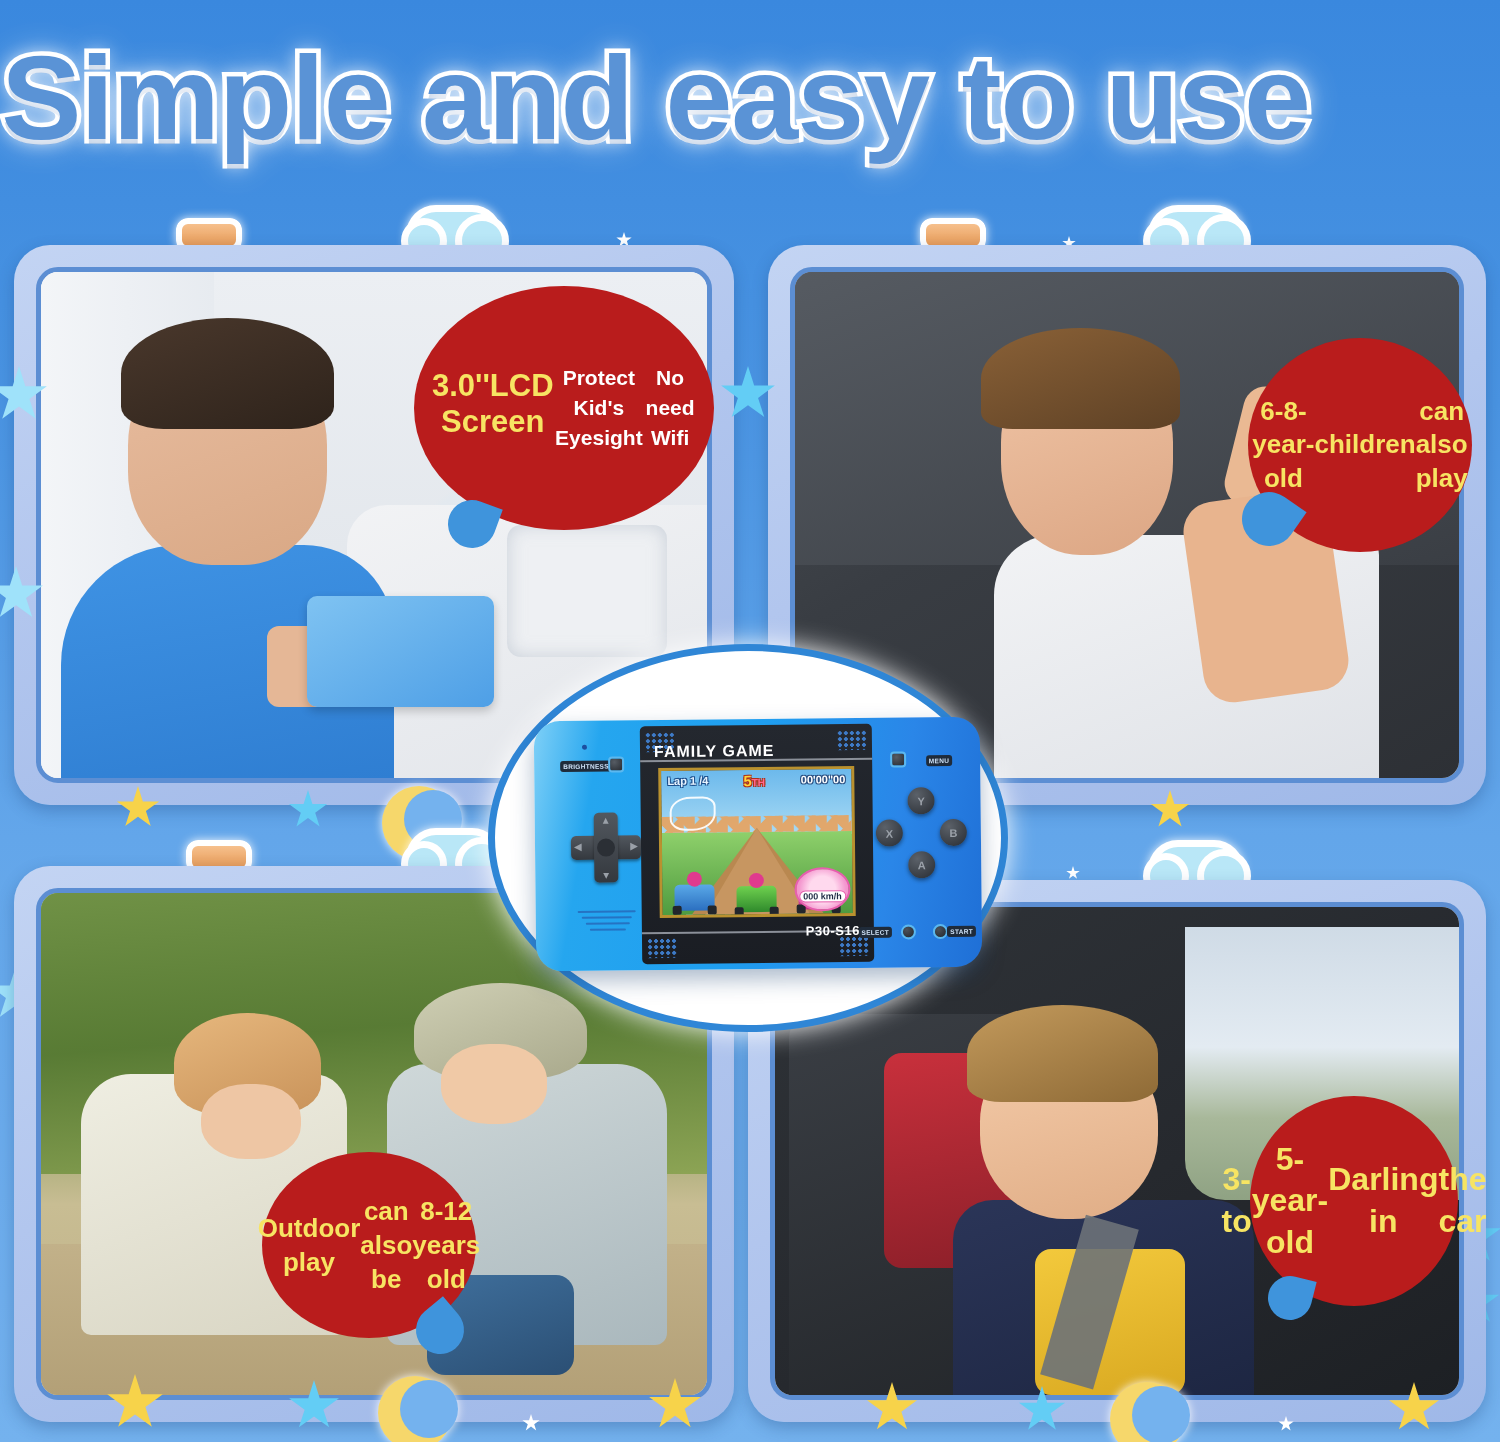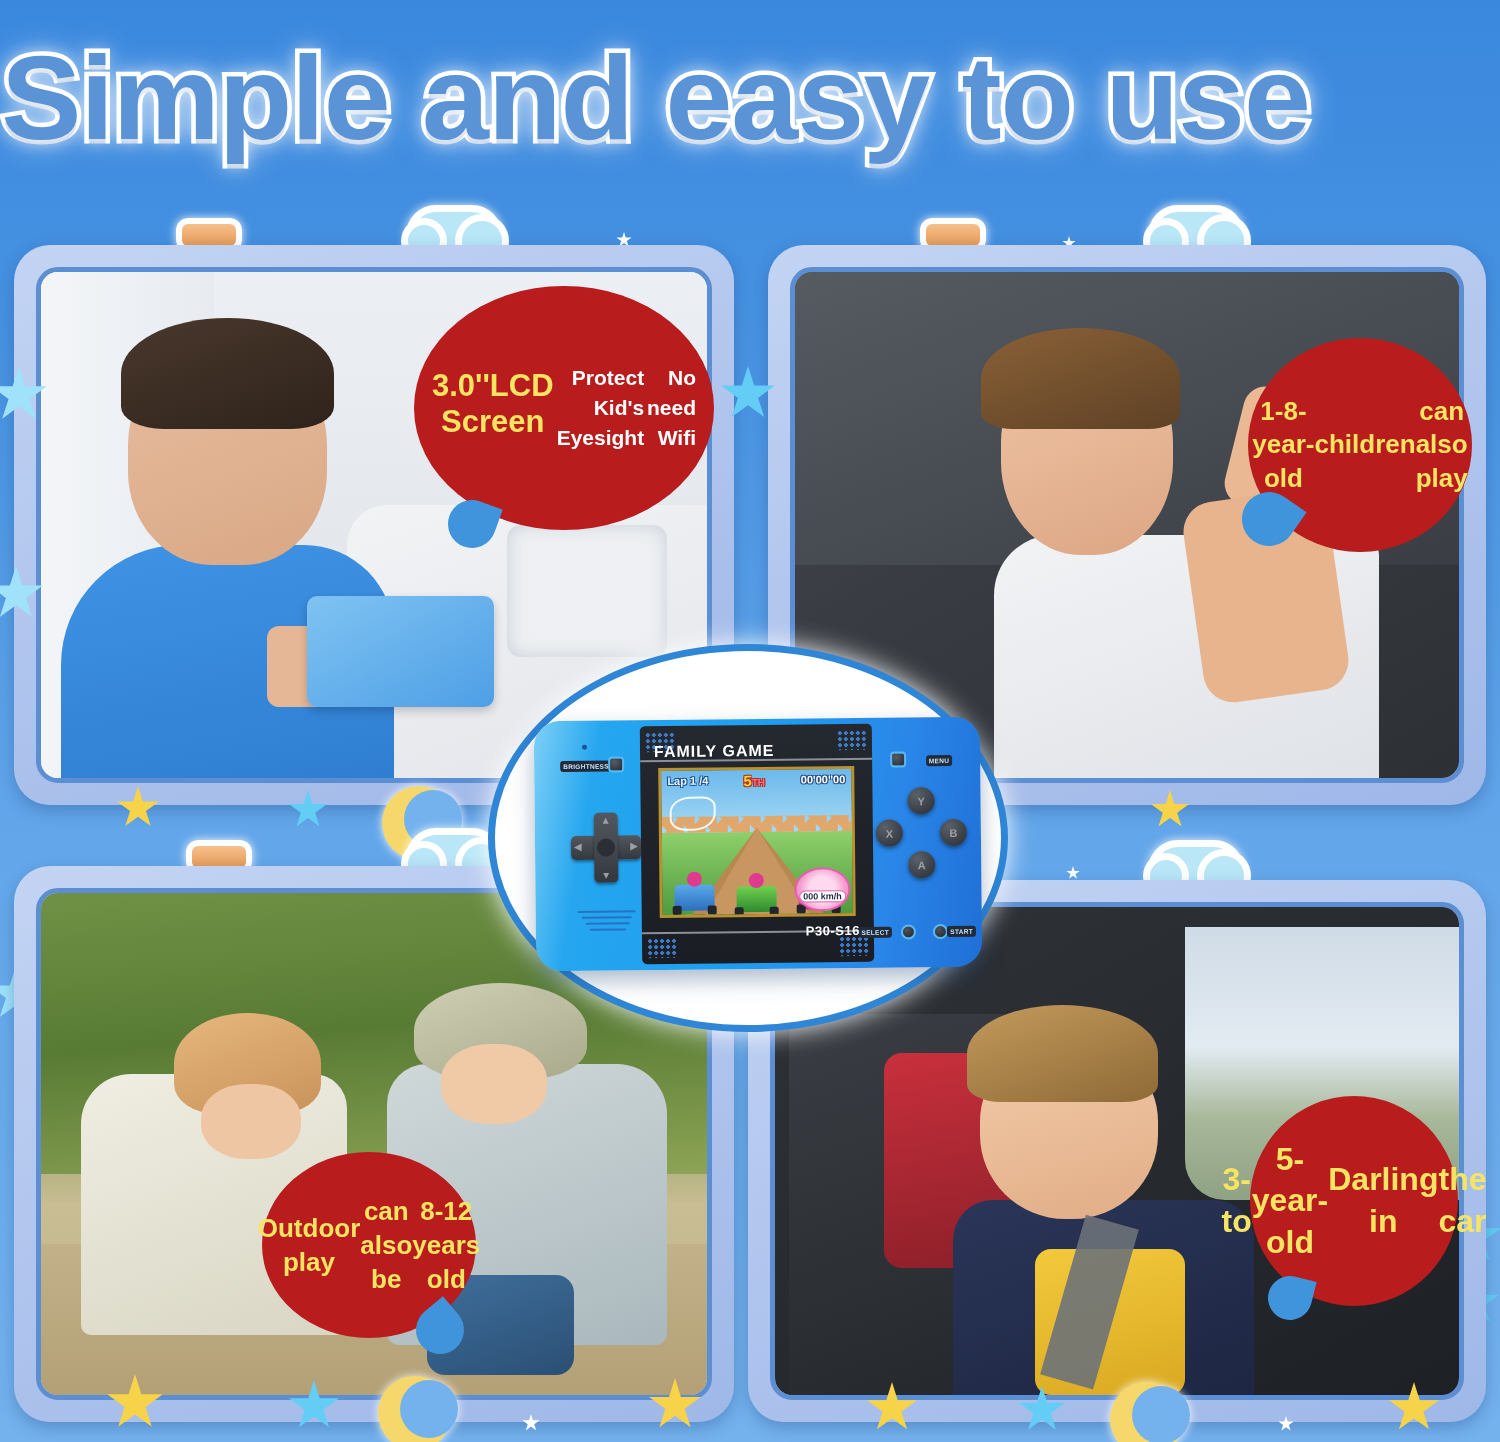--- a/index.html
+++ b/index.html
@@ -77,21 +77,21 @@
   .moon:after{ content:""; position:absolute; width:58px;height:58px; border-radius:50%;
     left:22px; top:4px; background:#74b2ee; }
 
   
   .bubble{ position:absolute; background:#b91c1c; border-radius:50%;
     display:flex; flex-direction:row; align-items:center; justify-content:center;
     text-align:center; padding:10px 18px; }
   .bubble .tail{ position:absolute; width:58px; height:58px; background:#3f94dc;
     border-radius:50% 0 50% 50%; }
   .bubble .hl{ color:#f7e463; font-weight:bold; }
-  .bubble .ln{ color:#ffffff; font-weight:bold;text-align:right; }
+  .bubble .ln{ color:#ffffff; font-weight:bold; }
   .bubble .yl{ color:#f7e463; font-weight:bold; }
 
   
   .b1{ left:414px; top:286px; width:300px; height:244px; }
   .b1 .hl{ font-size:31px; margin-bottom:9px; }
   .b1 .ln{ font-size:21px; line-height:1.42; }
   .b1 .tail{ left:34px; bottom:-18px; transform:rotate(20deg); width:48px;height:48px; }
 
   
   .b2{ left:1248px; top:338px; width:224px; height:214px; }
@@ -263,21 +263,21 @@
       <div style="position:absolute;left:30%;top:52%;width:58%;height:48%;background:linear-gradient(160deg,#f2f3f5,#dfe2e7);border-radius:60px 20px 0 0;"></div>
       <div style="position:absolute;left:31%;top:16%;width:26%;height:40%;background:linear-gradient(160deg,#f0c5a6,#dca684);border-radius:44% 44% 46% 46%;"></div>
       <div style="position:absolute;left:28%;top:11%;width:30%;height:20%;background:linear-gradient(160deg,#8a6137,#5e4125);border-radius:50% 50% 16% 16%;"></div>
       <div style="position:absolute;left:66%;top:24%;width:16%;height:24%;background:#eab993;border-radius:22px;transform:rotate(14deg);"></div>
       <div style="position:absolute;left:60%;top:44%;width:22%;height:40%;background:#e8b48e;border-radius:30px;transform:rotate(-8deg);"></div>
     </div>
   </div>
 </div>
 
 <div class="bubble b2">
-  <div class="yl">1-8-year-old</div>
+  <div class="yl">6-8-year-old</div>
   <div class="yl">children</div>
   <div class="yl">can also play</div>
   <div class="tail"></div>
 </div>
 
 <div class="star cyan-l" style="left:-10px; top:366px; width:58px;height:58px;"></div>
 <div class="star cyan-l" style="left:-12px; top:566px; width:56px;height:56px;"></div>
 <div class="star cyan" style="left:720px; top:366px; width:56px;height:56px;"></div>
 <div class="star cyan-l" style="left:-12px; top:966px; width:56px;height:56px;"></div>
 <div class="star cyan" style="left:1444px;top:1208px;width:58px;height:58px;"></div>

